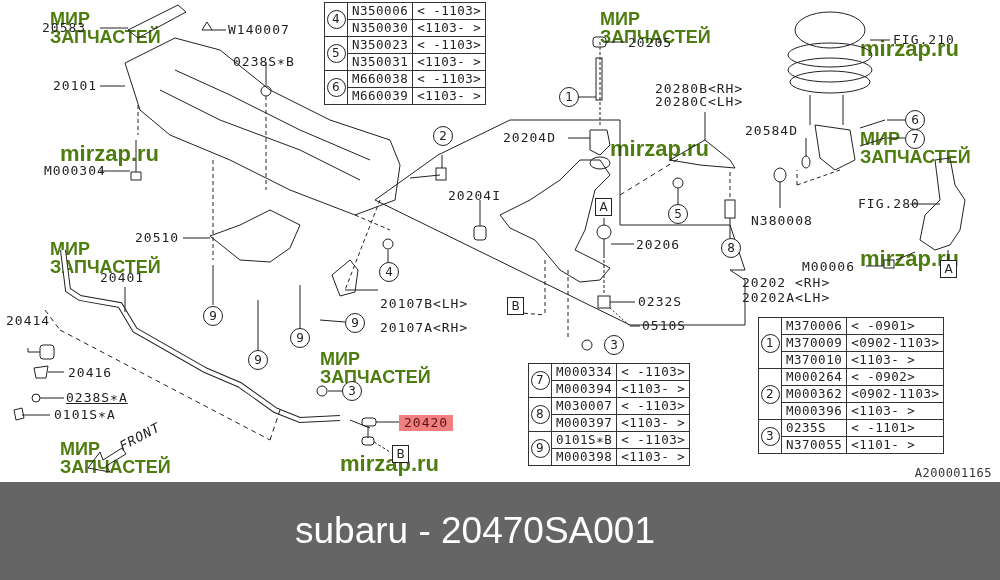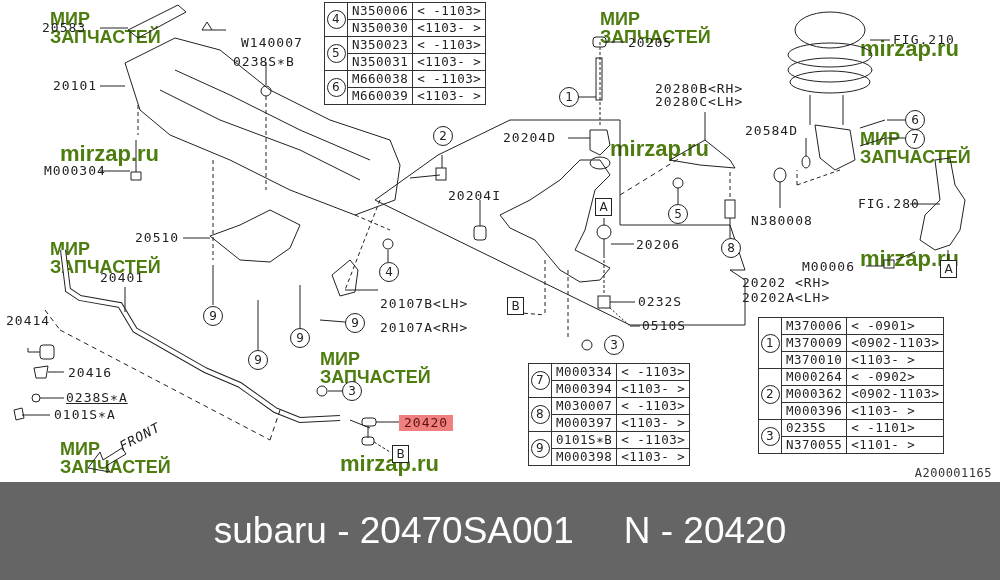--- a/index.html
+++ b/index.html
@@ -175,21 +175,21 @@
       <path d="M935 160 L950 158 L955 185 L965 200 L960 230 L950 245 L935 250 L920 240 L925 215 L940 200 Z"></path>
       <line x1="910" y1="204" x2="940" y2="204"></line>
       <line x1="948" y1="250" x2="948" y2="260"></line>
       <rect x="884" y="260" width="10" height="8"></rect>
       <line x1="866" y1="266" x2="884" y2="266"></line>
       <line x1="896" y1="260" x2="915" y2="252"></line>
     </g>
   </svg>
 
   <div class="lbl" style="left:42px;top:21px;">20583</div>
-  <div class="lbl" style="left:228px;top:36px;margin-left:13px;">W140007</div>
+  <div class="lbl" style="left:228px;top:23px;">W140007</div>
   <div class="lbl" style="left:233px;top:55px;">0238S∗B</div>
   <div class="lbl" style="left:53px;top:79px;">20101</div>
   <div class="lbl" style="left:29px;top:164px;margin-left:15px;">M000304</div>
   <div class="lbl" style="left:135px;top:231px;">20510</div>
   <div class="lbl" style="left:100px;top:271px;">20401</div>
   <div class="lbl" style="left:6px;top:314px;">20414</div>
   <div class="lbl" style="left:68px;top:366px;">20416</div>
   <div class="lbl" style="left:66px;top:391px;text-decoration:underline;">0238S∗A</div>
   <div class="lbl" style="left:54px;top:408px;">0101S∗A</div>
   <div class="lbl" style="left:118px;top:430px;transform:rotate(-28deg);font-style:italic;">FRONT</div>
@@ -335,15 +335,14 @@
   </tbody>
     </table>
 
   <div class="docid">A200001165</div>
 </div>
 
 <div class="footer">
   <div class="footer-text">
     <span>subaru - 20470SA001</span>
     <span class="gap"></span>
-    <span>N - 20420</span>
   </div>
 </div>
 
 </body></html>

